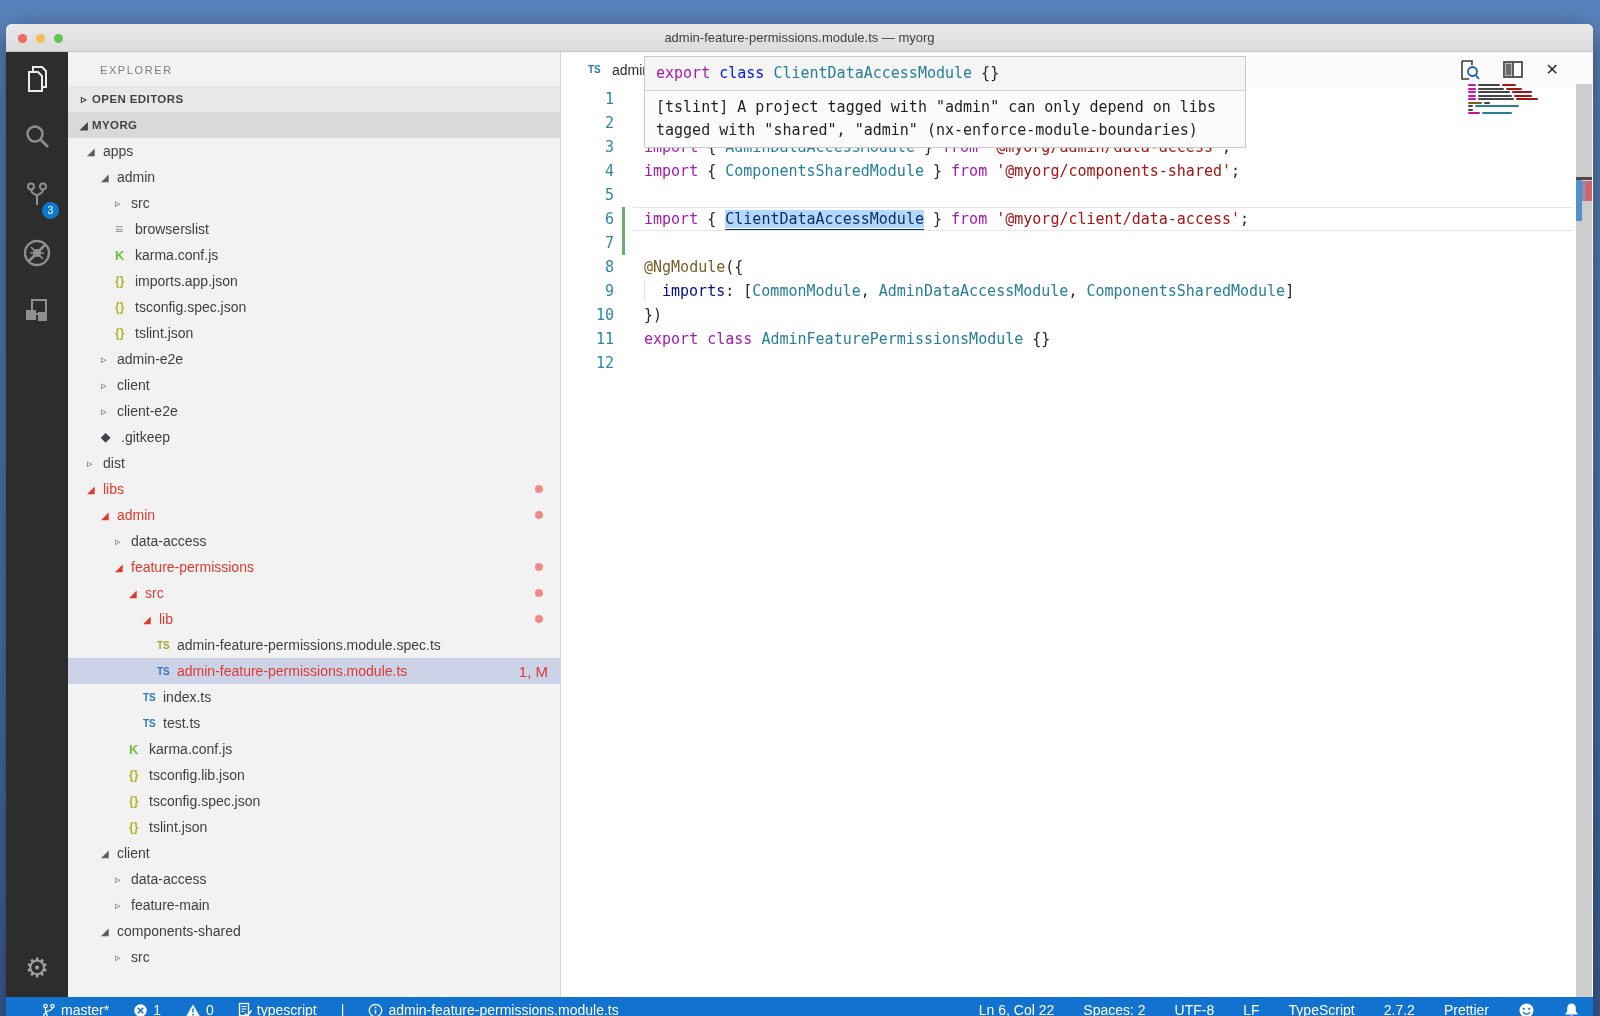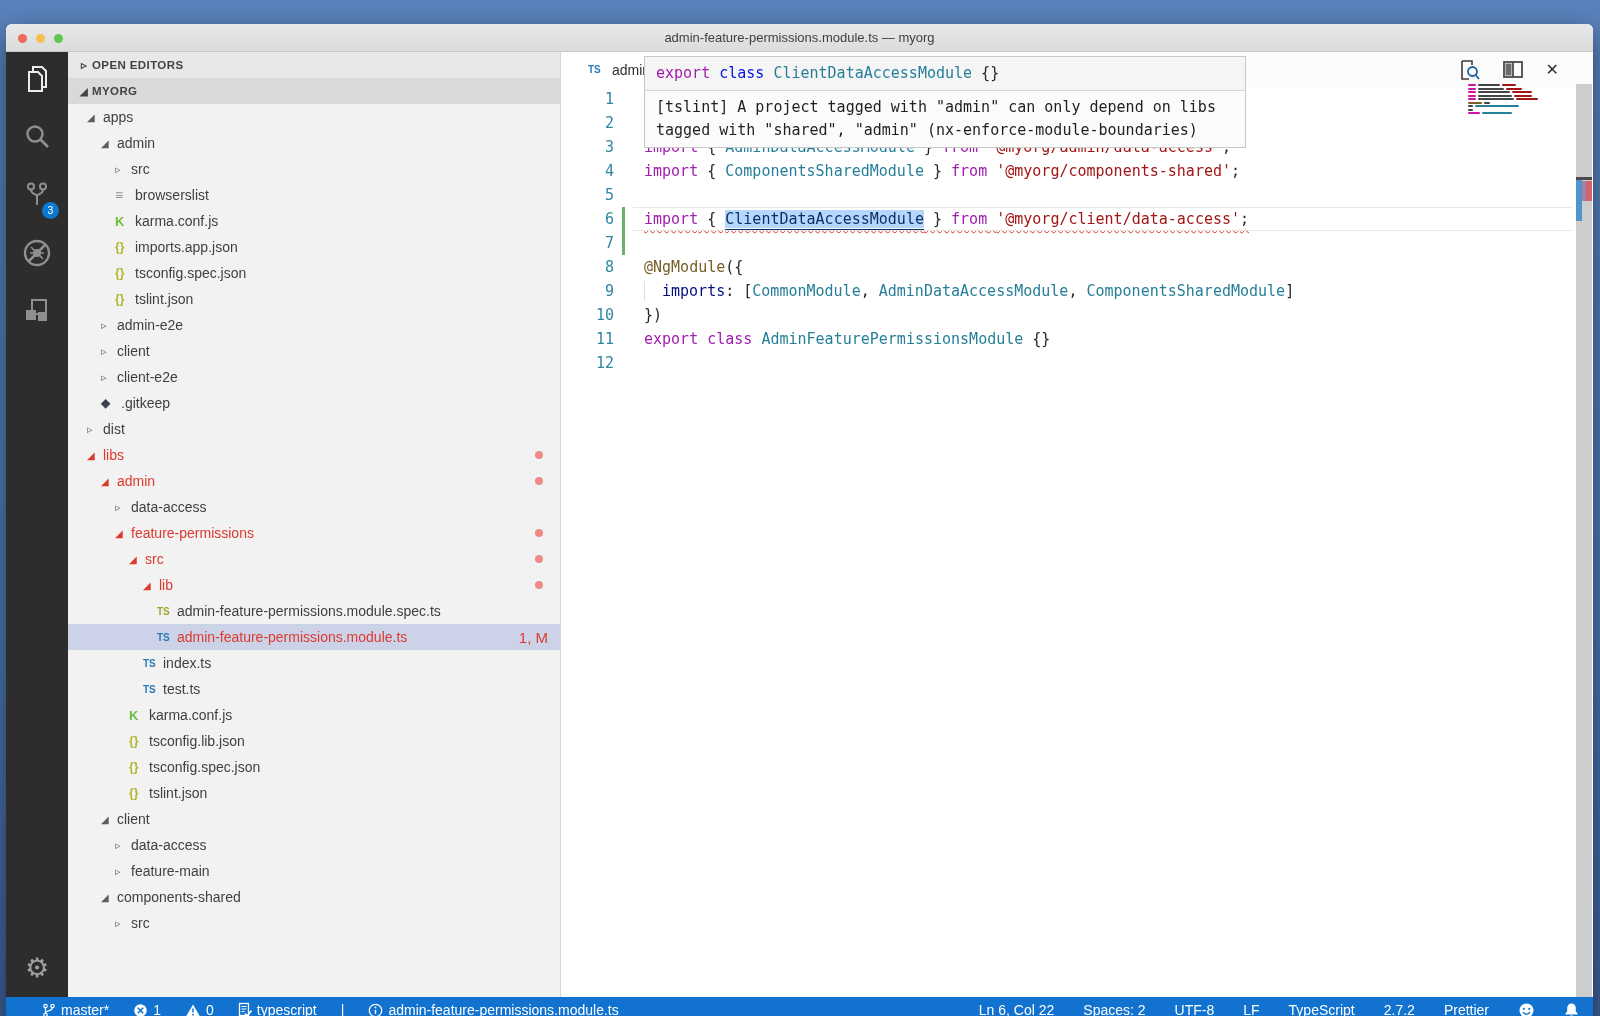--- a/index.html
+++ b/index.html
@@ -79,21 +79,21 @@
   .gitbar { width:3px; height:24px; margin-left:8px; flex:none; }
   .gitbar.add { background:#6cae6c; }
   .ltext { margin-left:19px; }
   .current-box { position:absolute; left:72px; right:20px; top:120px; height:24px;
     border-top:1px solid #e7e7e7; border-bottom:1px solid #e7e7e7; pointer-events:none; }
 
   .tk-kw { color:#a21caf; } .tk-kwb { color:#0018dc; } .tk-ty { color:#267f99; }
   .tk-str { color:#a31515; } .tk-deco { color:#795e26; } .tk-prop { color:#001080; }
   .tk-pl { color:#262626; }
   .tk-guide { display:inline-block; width:18px; height:20px; border-left:1px solid #e0e0e0; vertical-align:middle; }
-  .squig { text-decoration:underline; text-decoration-style:wavy; text-decoration-color:#e0302c;
+  .squig { text-decoration-style:wavy; text-decoration-color:#e0302c;
     text-decoration-thickness:1px; text-underline-offset:5px; }
   .tk-link { background:#b6d7fc; color:#0b3068; text-decoration:underline; text-decoration-color:#0b3068; }
 
   
   .hover-tip { position:absolute; left:83px; top:4px; width:602px; z-index:30;
     background:#f5f5f5; border:1px solid #c8c8c8; font-family:"DejaVu Sans Mono", monospace;
     font-size:15px; color:#1f1f1f; }
   .tip-sec { padding:5px 11px; line-height:23px; }
   .tip-sec + .tip-sec { border-top:1px solid #d4d4d4; }
   .tip-msg { background:#fbfbfb; }
@@ -167,20 +167,21 @@
                 <rect x="16" y="16" width="9" height="9" fill="#8f8f8f"></rect>
               </svg></span>
           </div>
           <div class="act-spacer"></div>
           <div class="act-icon">
             <span class="gear">⚙</span>
           </div>
         </div>
 
       <div class="sidebar">
+        <div class="sb-title">EXPLORER</div>
         <div class="sb-header hdr-open">
           <span class="arr">▹</span>
           <span>OPEN EDITORS</span>
         </div>
         <div class="sb-header hdr-root">
           <span class="arr" style="font-size:10px;">◢</span>
           <span>MYORG</span>
         </div>
         <div id="file-tree">
             <div class="tree-row" style="padding-left: 19px;">

